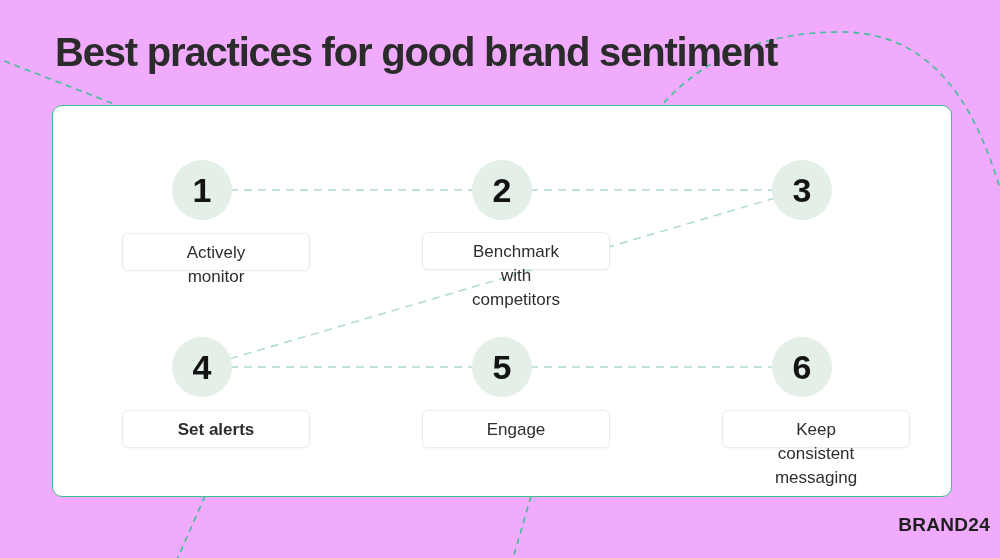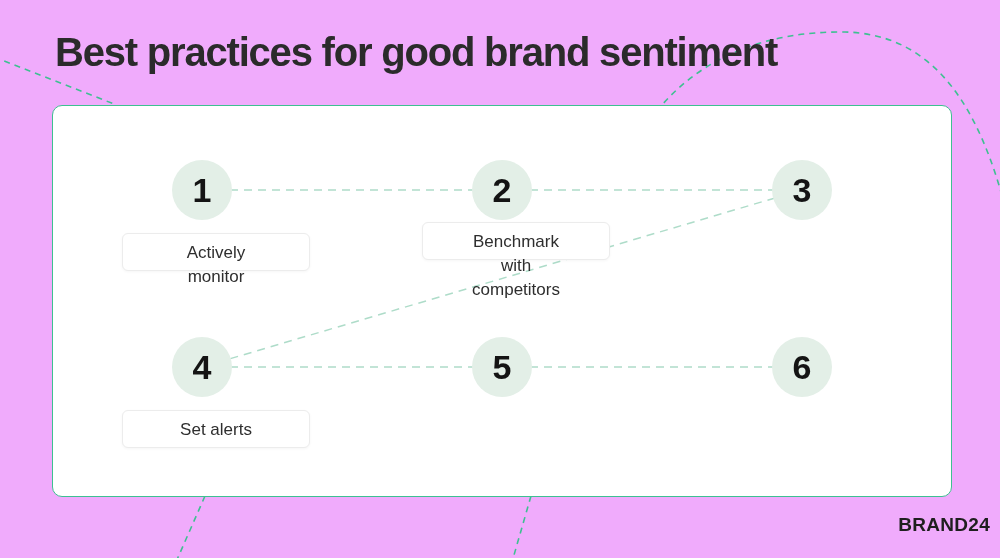--- a/index.html
+++ b/index.html
@@ -75,33 +75,41 @@
 <div class="step-circle" style="left: 172px; top: 160px;">
       <div class="step-number">1</div>
     </div>
     <div class="label-box" style="left: 122px; top: 233px;">
       <div class="label-text">Actively
 monitor</div>
     </div>
     <div class="step-circle" style="left: 472px; top: 160px;">
       <div class="step-number">2</div>
     </div>
-    <div class="label-box" style="left: 422px; top: 222px;">
+    <div class="label-box" style="left: 422px; top: 232px;">
       <div class="label-text">Benchmark
 with
 competitors</div>
     </div>
     <div class="step-circle" style="left: 772px; top: 160px;">
       <div class="step-number">3</div>
     </div>
     <div class="step-circle" style="left: 172px; top: 337px;">
       <div class="step-number">4</div>
     </div>
-    <div class="label-box" style="left: 122px; top: 410px;">
+    <div class="label-box" style="left: 122px; top: 410px; font-weight: bold;">
       <div class="label-text">Set alerts</div>
     </div>
     <div class="step-circle" style="left: 472px; top: 337px;">
       <div class="step-number">5</div>
     </div>
+    <div class="label-box" style="left: 422px; top: 410px;">
+      <div class="label-text">Engage</div>
+    </div>
     <div class="step-circle" style="left: 772px; top: 337px;">
       <div class="step-number">6</div>
+    </div>
+    <div class="label-box" style="left: 722px; top: 410px;">
+      <div class="label-text">Keep
+consistent
+messaging</div>
     </div>
   </div>
 
 </body></html>

